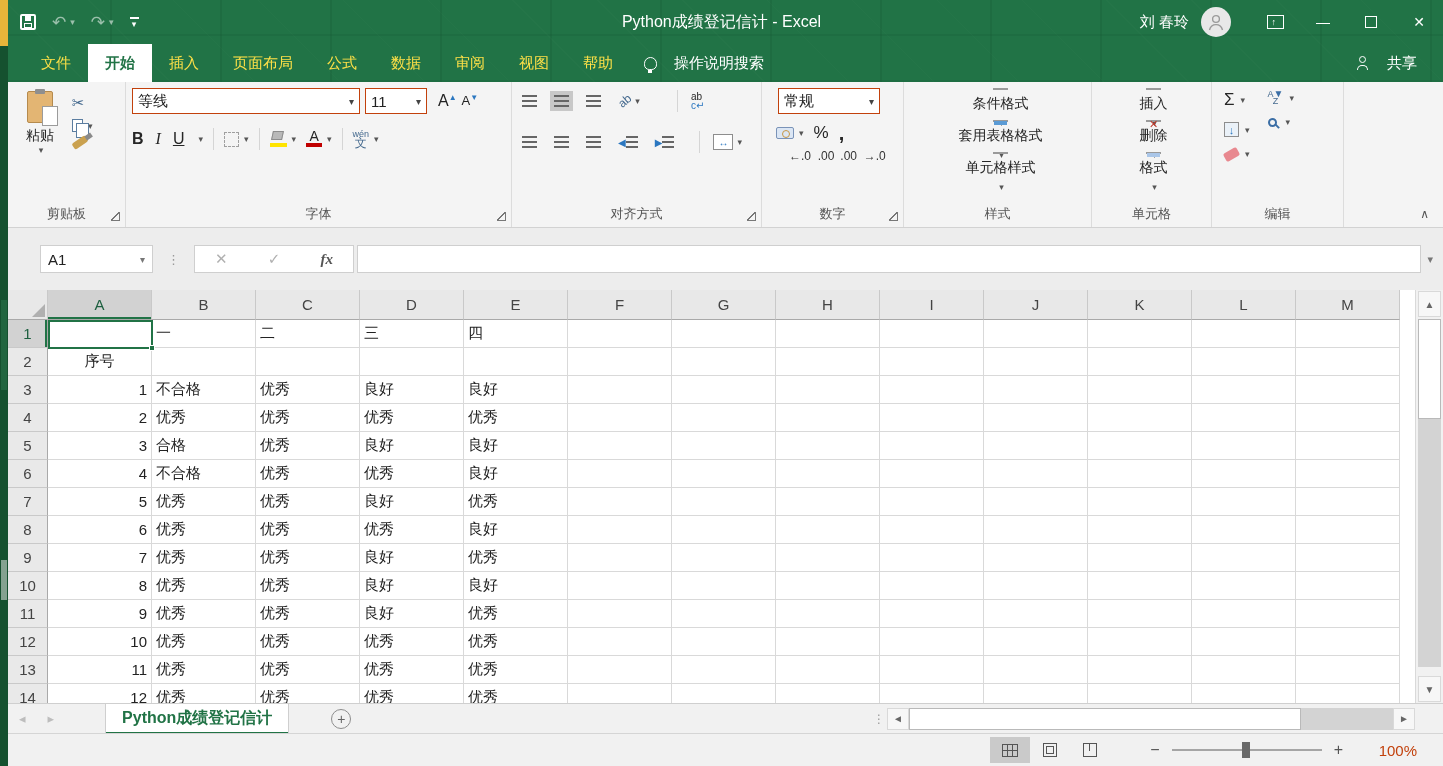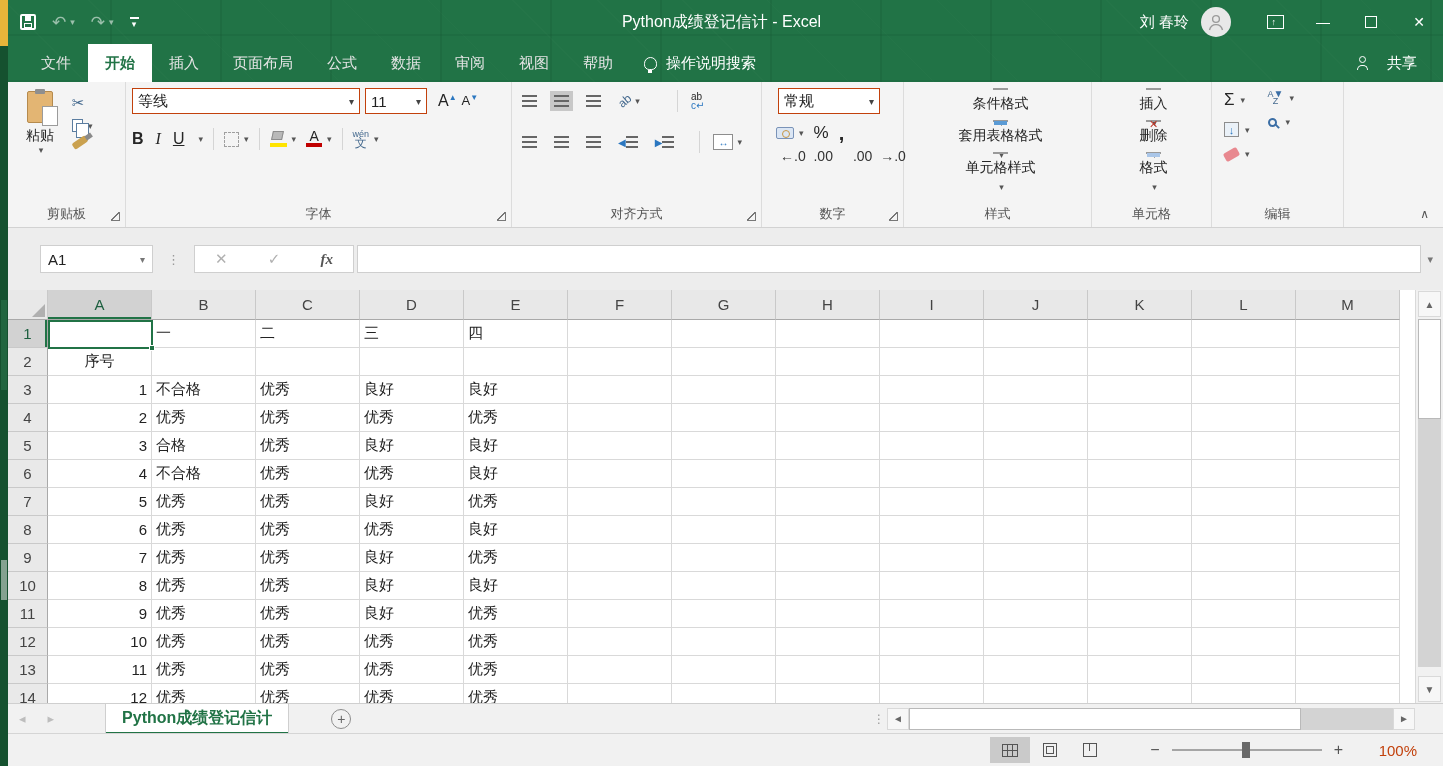--- a/index.html
+++ b/index.html
@@ -34,23 +34,23 @@
   .username { font-size:15px; }
   .avatar { width:30px; height:30px; border-radius:50%; background:#e8e8e8; display:flex; align-items:center; justify-content:center; overflow:hidden; }
   .winbtns { display:flex; z-index:3; margin-left:20px; }
   .winbtn { width:48px; height:42px; display:flex; align-items:center; justify-content:center; color:#fff; font-size:14px; }
   .ribbonopt { width:17px; height:14px; border:1.5px solid #fff; position:relative; }
   .ribbonopt .arr { position:absolute; left:4px; top:1px; font-size:9px; color:#fff; }
   .maxbox { width:12px; height:12px; border:1.5px solid #fff; }
 
   
   .tabsrow { position:relative; height:38px; display:flex; align-items:stretch; z-index:2; padding-left:24px; }
-  .rtab { display:flex; align-items:center; padding:0 17px; color:#e5e5e5; font-size:15px; cursor:default; }
+  .rtab { display:flex; align-items:center; padding:0 17px; color:#fde047; font-size:15px; cursor:default; }
   .rtab.active { background:#fff; color:#217346; font-weight:bold; }
-  .tellme { display:flex; align-items:center; gap:9px; color:#fff; font-size:15px; margin-left:14px; }
+  .tellme { display:flex; align-items:center; gap:17px; color:#fff; font-size:15px; margin-left:14px; }
   .bulb { width:13px; height:13px; border:1.5px solid #fff; border-radius:50% 50% 40% 40%; position:relative; }
   .bulb:after { content:""; position:absolute; left:3px; bottom:-4px; width:4px; height:3px; background:#fff; }
   .share { margin-left:auto; display:flex; align-items:center; gap:17px; color:#fff; font-size:15px; margin-right:26px; }
   .personplus { width:14px; height:14px; position:relative; }
   .personplus .head { position:absolute; top:0; left:3px; width:7px; height:7px; border:1.5px solid #fff; border-radius:50%; }
   .personplus .body { position:absolute; bottom:0; left:1px; width:11px; height:5px; border:1.5px solid #fff; border-bottom:none; border-radius:5px 5px 0 0; }
 
   
   .ribbon { position:absolute; left:8px; top:82px; width:1435px; height:146px; background:#f4f4f4; border-bottom:1px solid #d2d2d2; display:flex; }
   .rgroup { position:relative; border-right:1px solid #dcdcdc; padding:6px 6px 24px 6px; flex-shrink:0; }
@@ -112,21 +112,21 @@
   .merge-ic { width:20px; height:16px; border:1px solid #8d8d8d; display:flex; align-items:center; justify-content:center; font-size:10px; color:#2b77c0; background:#fff; }
 
   
   .g-num { width:142px; }
   .numfmt { width:102px; margin-left:10px; }
   .numrow2 { display:flex; align-items:center; gap:10px; margin-top:9px; margin-left:8px; }
   .money-ic { width:18px; height:12px; border:1px solid #7a93b8; background:#dbe6f4; border-radius:2px; position:relative; }
   .money-ic:after { content:""; position:absolute; left:5px; top:2px; width:6px; height:6px; border:1px solid #c79744; border-radius:50%; }
   .pct { font-size:17px; color:#262626; }
   .comma { font-size:20px; font-weight:bold; color:#262626; line-height:10px; }
-  .numrow3 { display:flex; gap:20px; margin-top:8px; margin-left:12px; font-size:14px; color:#333; }
+  .numrow3 { display:flex; gap:6px; margin-top:8px; margin-left:21px; font-size:12px; color:#333; }
   .dec { line-height:11px; white-space:pre; }
 
   
   .g-styles { width:188px; padding-left:12px; }
   .g-cells { width:120px; padding-left:10px; }
   .menurow { display:flex; align-items:center; gap:5px; height:32px; font-size:14px; color:#262626;flex-direction:column; }
   .mini-grid { width:15px; height:14px; border:1px solid #9a9a9a; background:
       linear-gradient(90deg, transparent 49%, #9a9a9a 49% 55%, transparent 55%),
       linear-gradient(transparent 49%, #9a9a9a 49% 55%, transparent 55%), #fff; position:relative; }
   .mini-grid.cf { background:linear-gradient(90deg,#d6604d 0 49%,#4575b4 51% 100%); }

